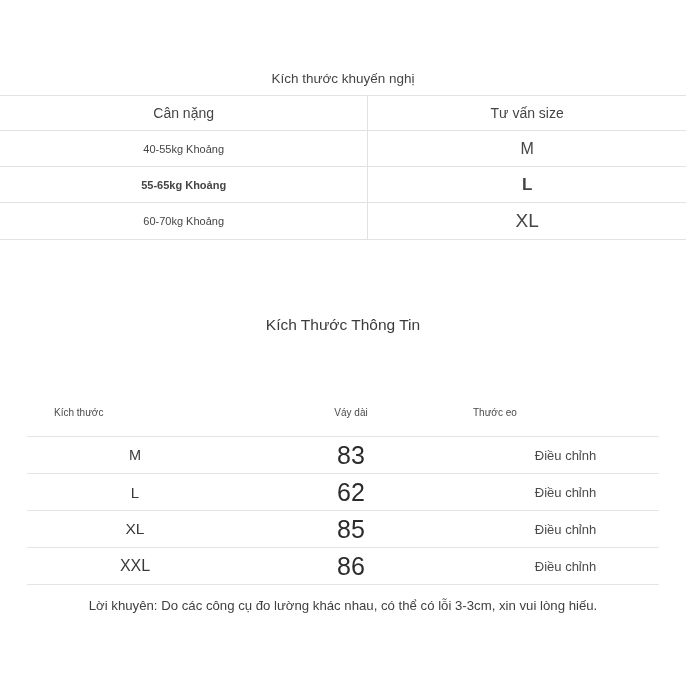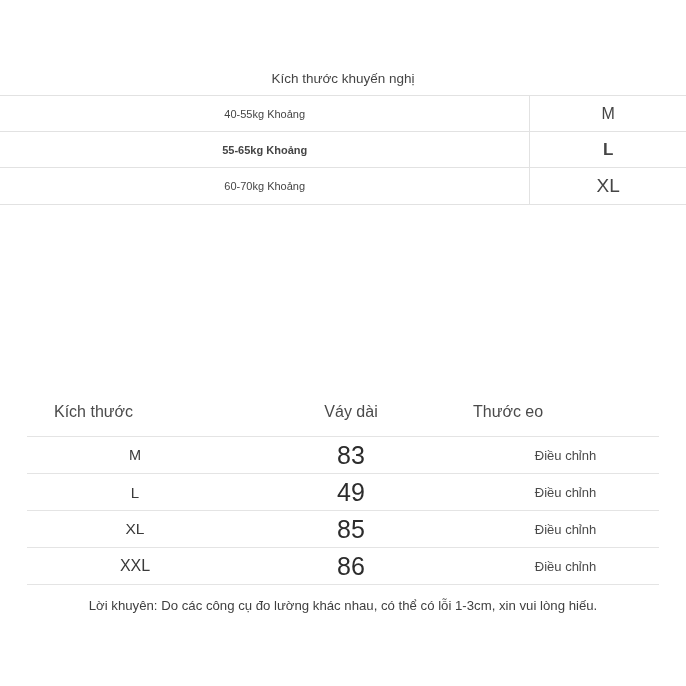--- a/index.html
+++ b/index.html
@@ -91,21 +91,21 @@
     width: 632px;
     border-collapse: collapse;
   }
   .detail th, .detail td {
     border: none;
     text-align: center;
     vertical-align: middle;
     font-weight: normal;
   }
   .detail .hdr td {
-    font-size: 16px;
+    font-size: 10px;
     color: #4a4a4a;
     height: 36px;
     padding-bottom: 6px;
   }
   .detail .hdr td.c1 { text-align: left;  padding-left: 27px; }
   .detail .hdr td.c2 { text-align: center; }
   .detail .hdr td.c3 { text-align: left;  padding-left: 14px; }
 
   .detail tbody tr td {
     border-top: 1px solid #e4e4e4;
@@ -149,35 +149,40 @@
 </head>
 <body>
 
 <div class="page">
 
   <table class="rec-table">
     <tbody>
         <tr>
       <td class="rec-title-cell" colspan="2">Kích thước khuyến nghị</td>
     </tr>
+    <tr>
+      <td class="rec-head-cell">Cân nặng</td>
+      <td class="rec-head-cell right">Tư vấn size</td>
+    </tr>
     <tr class="rec-row-1">
       <td class="rec-weight">40-55kg Khoảng</td>
       <td class="rec-size sz-m">M</td>
     </tr>
     <tr class="rec-row-2">
       <td class="rec-weight">55-65kg Khoảng</td>
       <td class="rec-size sz-l">L</td>
     </tr>
     <tr class="rec-row-3">
       <td class="rec-weight">60-70kg Khoảng</td>
       <td class="rec-size sz-xl">XL</td>
     </tr>
   </tbody>
     </table>
 
+  <div class="mid-heading">Kích Thước Thông Tin</div>
 
   <table class="detail">
     <colgroup>
       <col class="col-size">
       <col class="col-len">
       <col class="col-waist">
     </colgroup>
     <thead>
       <tr class="hdr">
         <td class="c1">Kích thước</td>
@@ -186,31 +191,31 @@
       </tr>
     </thead>
     <tbody>
       <tr>
         <td class="d-size-m">M</td>
         <td class="d-len">83</td>
         <td class="d-waist">Điều chỉnh</td>
       </tr>
       <tr>
         <td class="d-size-l">L</td>
-        <td class="d-len">49</td>
+        <td class="d-len">62</td>
         <td class="d-waist">Điều chỉnh</td>
       </tr>
       <tr>
         <td class="d-size-xl">XL</td>
         <td class="d-len">85</td>
         <td class="d-waist">Điều chỉnh</td>
       </tr>
       <tr>
         <td class="d-size-xxl">XXL</td>
         <td class="d-len">86</td>
         <td class="d-waist">Điều chỉnh</td>
       </tr>
     </tbody>
   </table>
 
-  <div class="footnote">Lời khuyên: Do các công cụ đo lường khác nhau, có thể có lỗi 1-3cm, xin vui lòng hiếu.</div>
+  <div class="footnote">Lời khuyên: Do các công cụ đo lường khác nhau, có thể có lỗi 3-3cm, xin vui lòng hiếu.</div>
 
 </div>
 
 </body></html>

